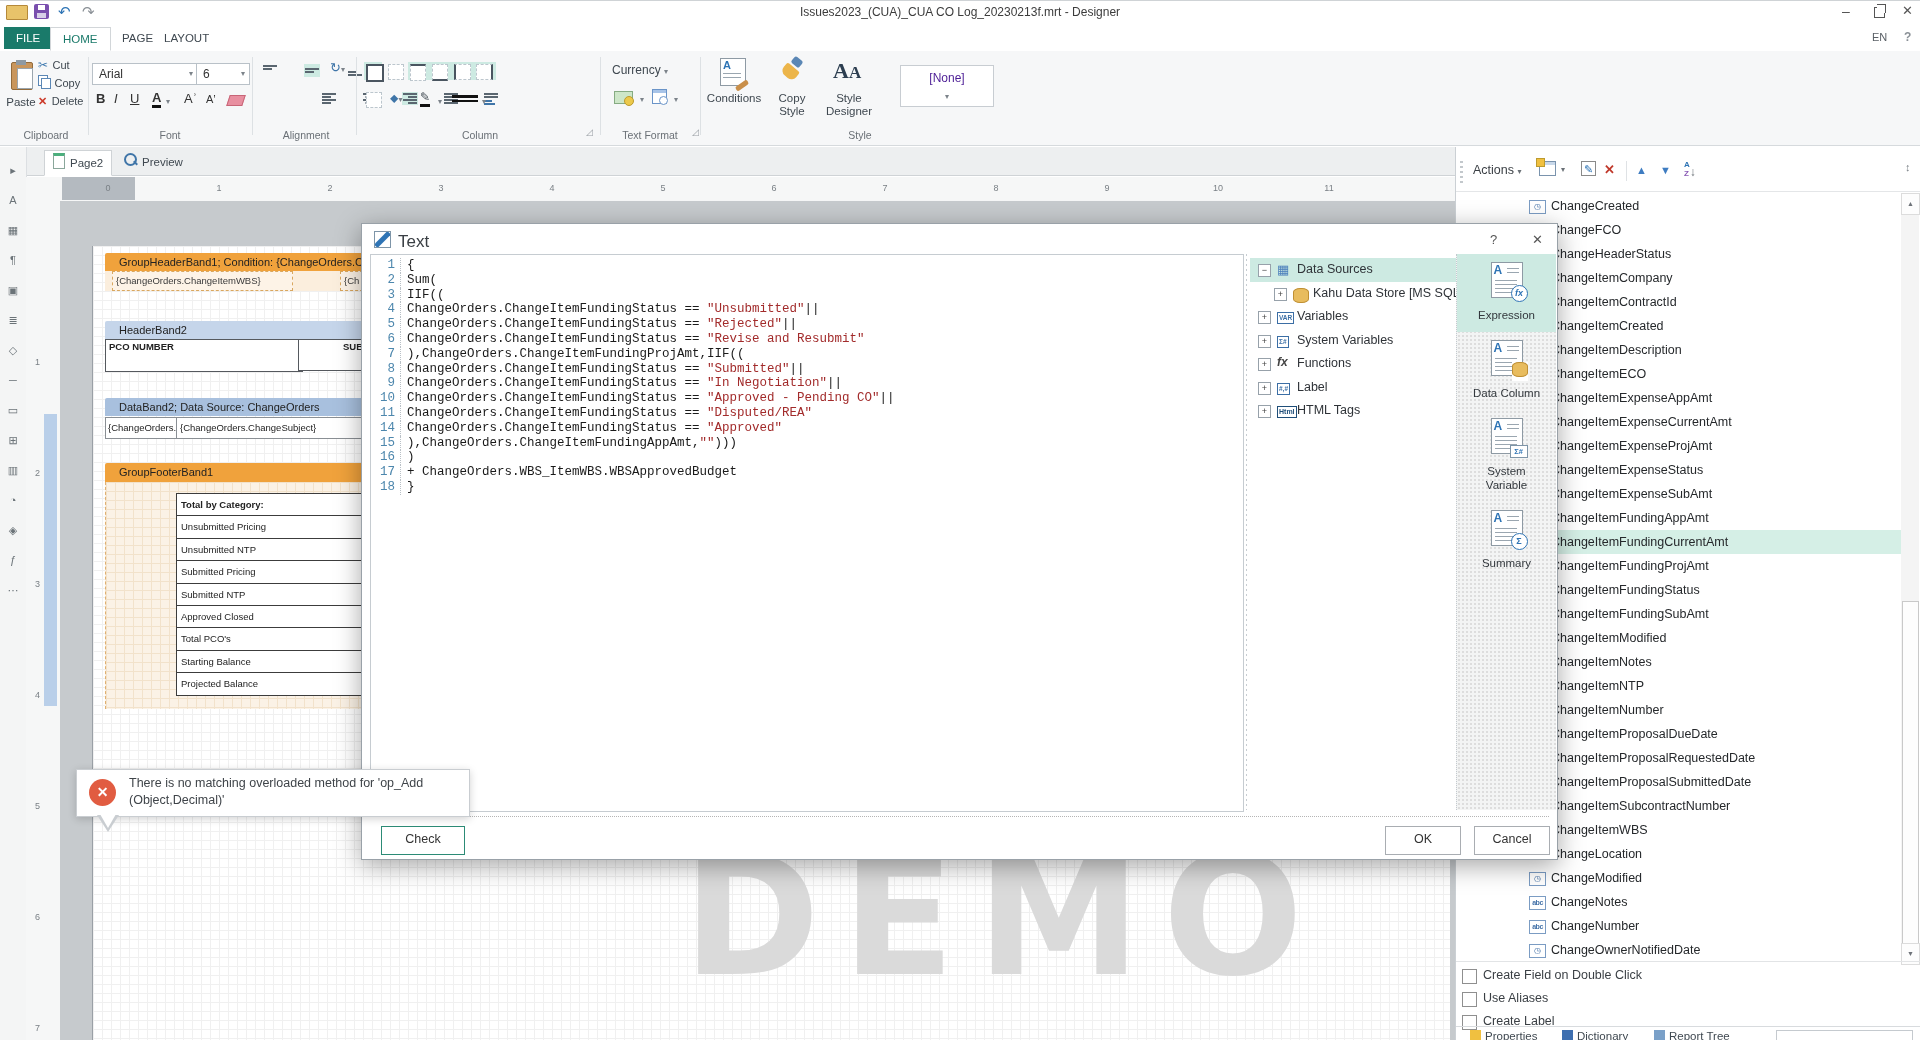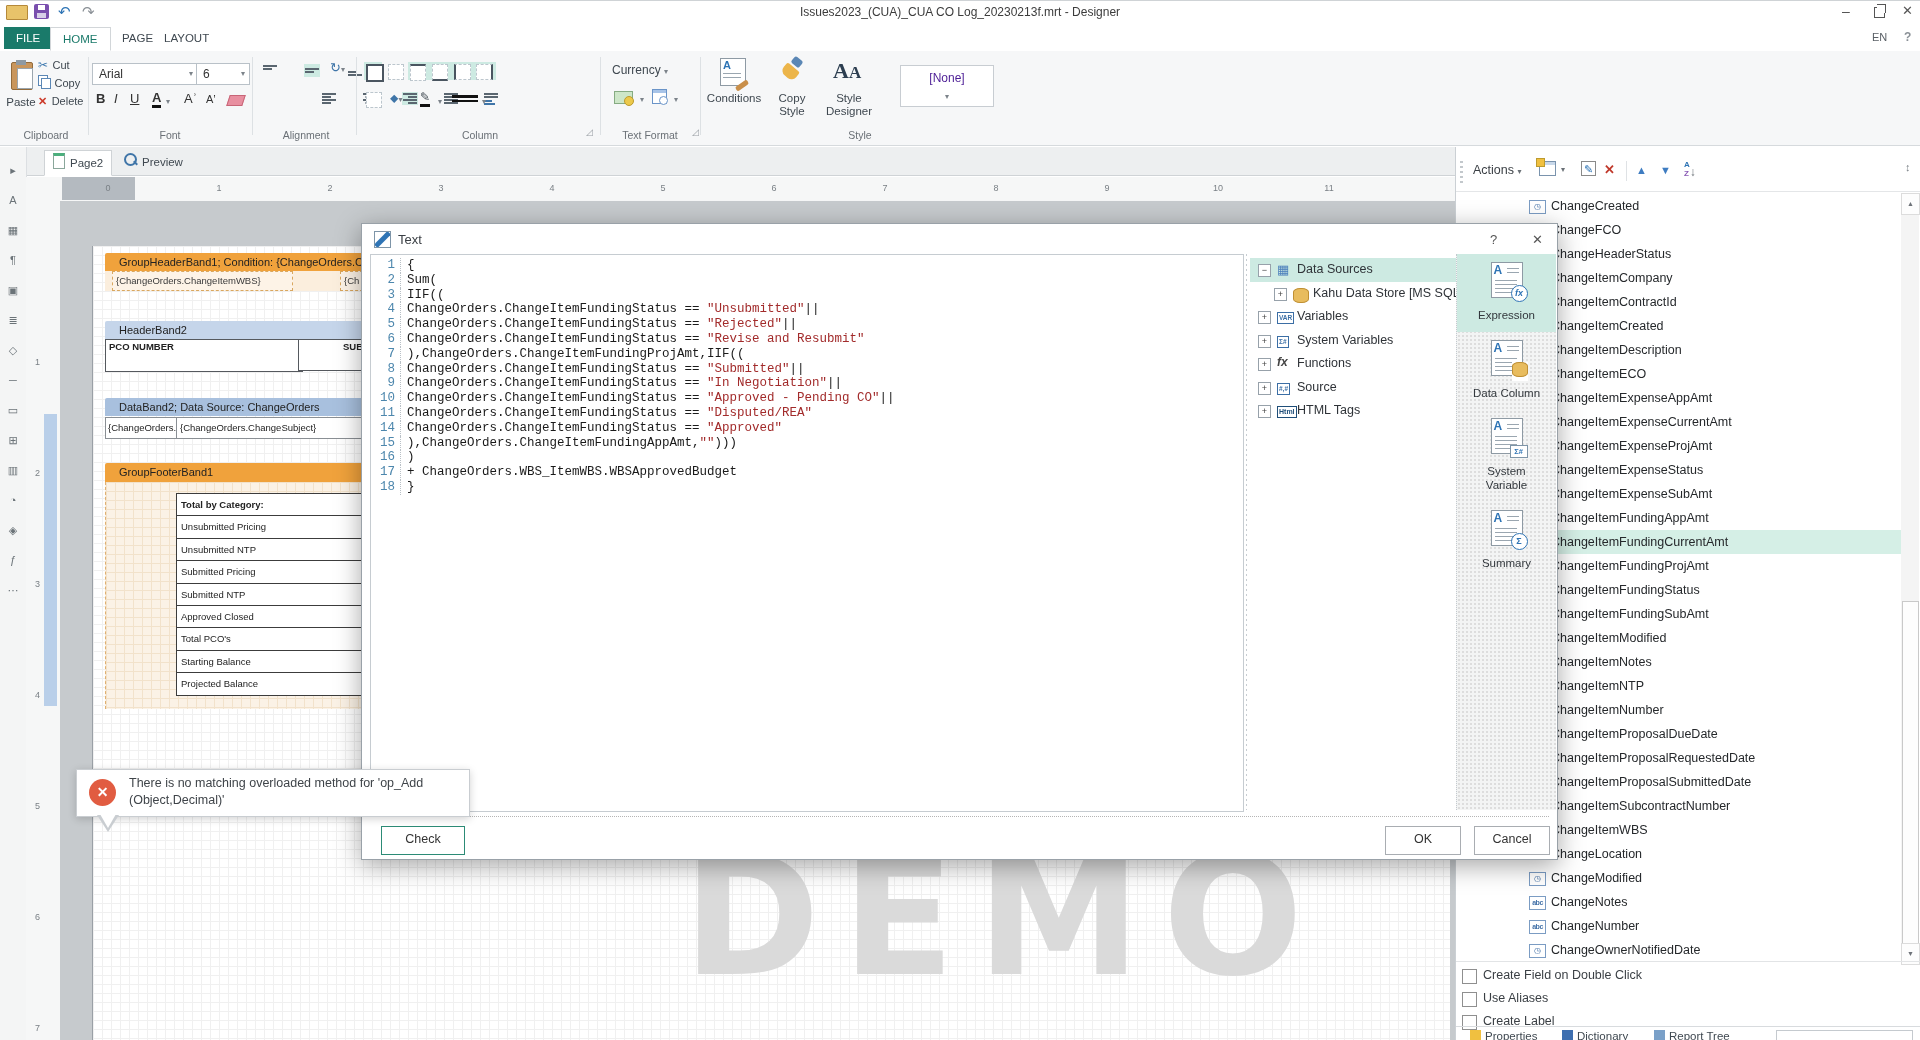--- a/index.html
+++ b/index.html
@@ -84,21 +84,21 @@
   .opt-box{position:absolute;left:6px;top:3px;width:13px;height:13px;border:1px solid #8f8f8f;background:#fff;}
   .opt-label{position:absolute;left:27px;top:2px;font-size:12.5px;color:#3a3f44;}
   #bottombar{left:0;top:879px;width:465px;height:15px;border-top:1px solid #d8dbde;overflow:hidden;}
   .btab{position:absolute;top:3px;font-size:11.5px;color:#3f4850;white-space:nowrap;}
   .btab .bic{display:inline-block;width:11px;height:11px;vertical-align:-1px;margin-right:4px;}
   
   #dialog{left:361px;top:222px;width:1195px;height:635px;background:#fff;border:1px solid #99a1a8;
           box-shadow:0 6px 24px rgba(0,0,0,.35);z-index:50;}
   #dlg-icon{left:12px;top:7px;width:15px;height:15px;border:1px solid #7e95a8;background:#fff;overflow:hidden;}
   #dlg-icon i{position:absolute;left:-2px;top:5px;width:19px;height:5px;background:#2e74b5;transform:rotate(-45deg);}
-  #dlg-title{left:36px;top:8px;font-size:13px;color:#3a3f44;}
+  #dlg-title{left:36px;top:8px;font-size:17px;color:#3a3f44;}
   #dlg-help{left:1128px;top:8px;font-size:13px;color:#555;}
   #dlg-close{left:1170px;top:8px;font-size:13px;color:#555;}
   #editor{left:8px;top:30px;width:872px;height:556px;border:1px solid #c6ccd1;background:#fff;overflow:hidden;}
   #code-lines{position:absolute;left:0;top:3px;width:100%;font-family:"Liberation Mono","DejaVu Sans Mono",monospace;font-size:12.5px;}
   .code-line{height:14.8px;line-height:14.8px;white-space:pre;}
   .code-line .ln{display:inline-block;width:24px;text-align:right;padding-right:5px;color:#4d87ad;border-right:1px dotted #b9c0c6;}
   .code-line .ct{padding-left:6px;color:#1a1a1a;}
   .code-line .str{color:#a22b2b;}
   #splitter{left:880px;top:30px;width:8px;height:556px;background:repeating-linear-gradient(#c6ccd1 0 2px,transparent 2px 5px);background-size:1px 100%;background-position:center;background-repeat:no-repeat;}
   #dlg-tree{left:888px;top:30px;width:206px;height:556px;background:#fff;overflow:hidden;padding-top:4px;}
@@ -544,21 +544,21 @@
           <span class="tlabel" style="left: 47px;">System Variables</span>
         </div>
         <div class="tree-row">
           <span class="exp" style="left: 8px;">+</span>
           <span class="ti fx" style="left:27px;">fx</span>
           <span class="tlabel" style="left: 47px;">Functions</span>
         </div>
         <div class="tree-row">
           <span class="exp" style="left: 8px;">+</span>
           <span class="ti bx" style="left:27px;">#,#</span>
-          <span class="tlabel" style="left: 47px;">Source</span>
+          <span class="tlabel" style="left: 47px;">Label</span>
         </div>
         <div class="tree-row">
           <span class="exp" style="left: 8px;">+</span>
           <span class="ti htm" style="left:27px;">Html</span>
           <span class="tlabel" style="left: 47px;">HTML Tags</span>
         </div>
       </div>
     <div id="modestrip" class="abs">
         <div class="mtab sel"><span class="doc"><span class="a">A</span><span class="l1"></span><span class="l2"></span><span class="badge cir">fx</span></span><div class="mlabel" style="width:82px;margin:6px auto 0;">Expression</div></div>
         <div class="mtab"><span class="doc"><span class="a">A</span><span class="l1"></span><span class="l2"></span><span class="badge" style="right:-6px;bottom:-6px;"><span class="cyl"></span></span></span><div class="mlabel" style="width:82px;margin:6px auto 0;">Data Column</div></div>

